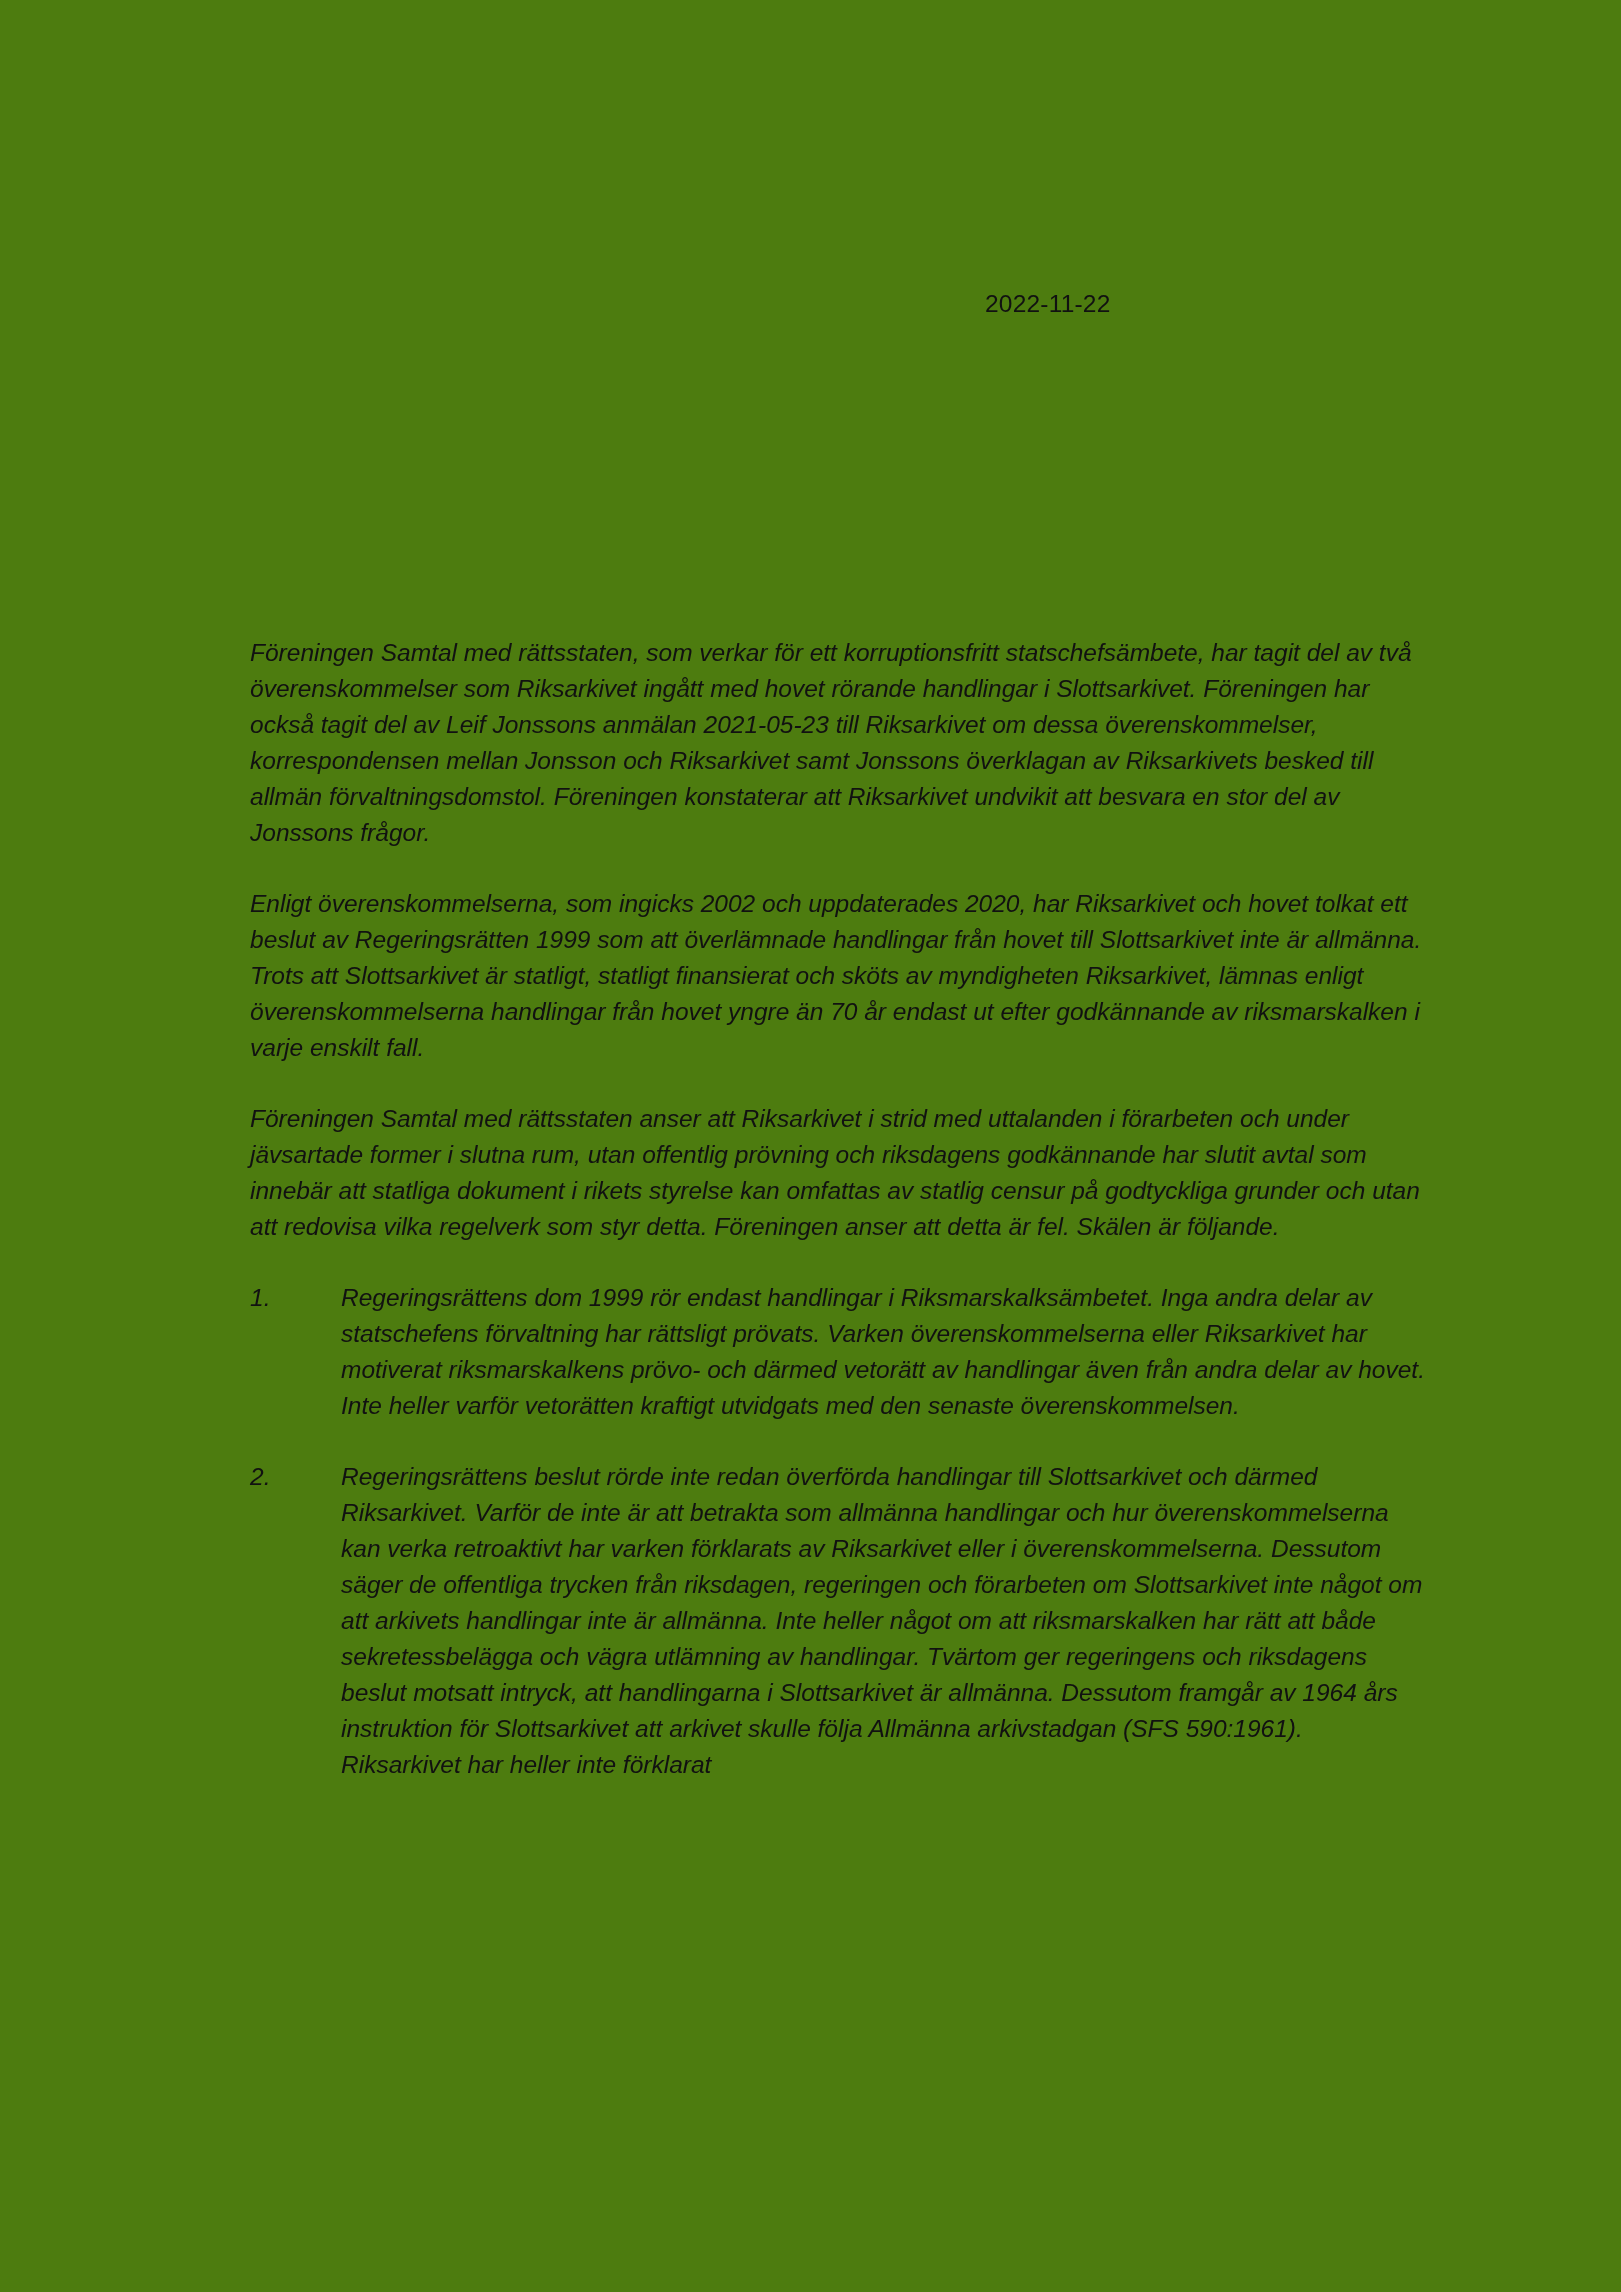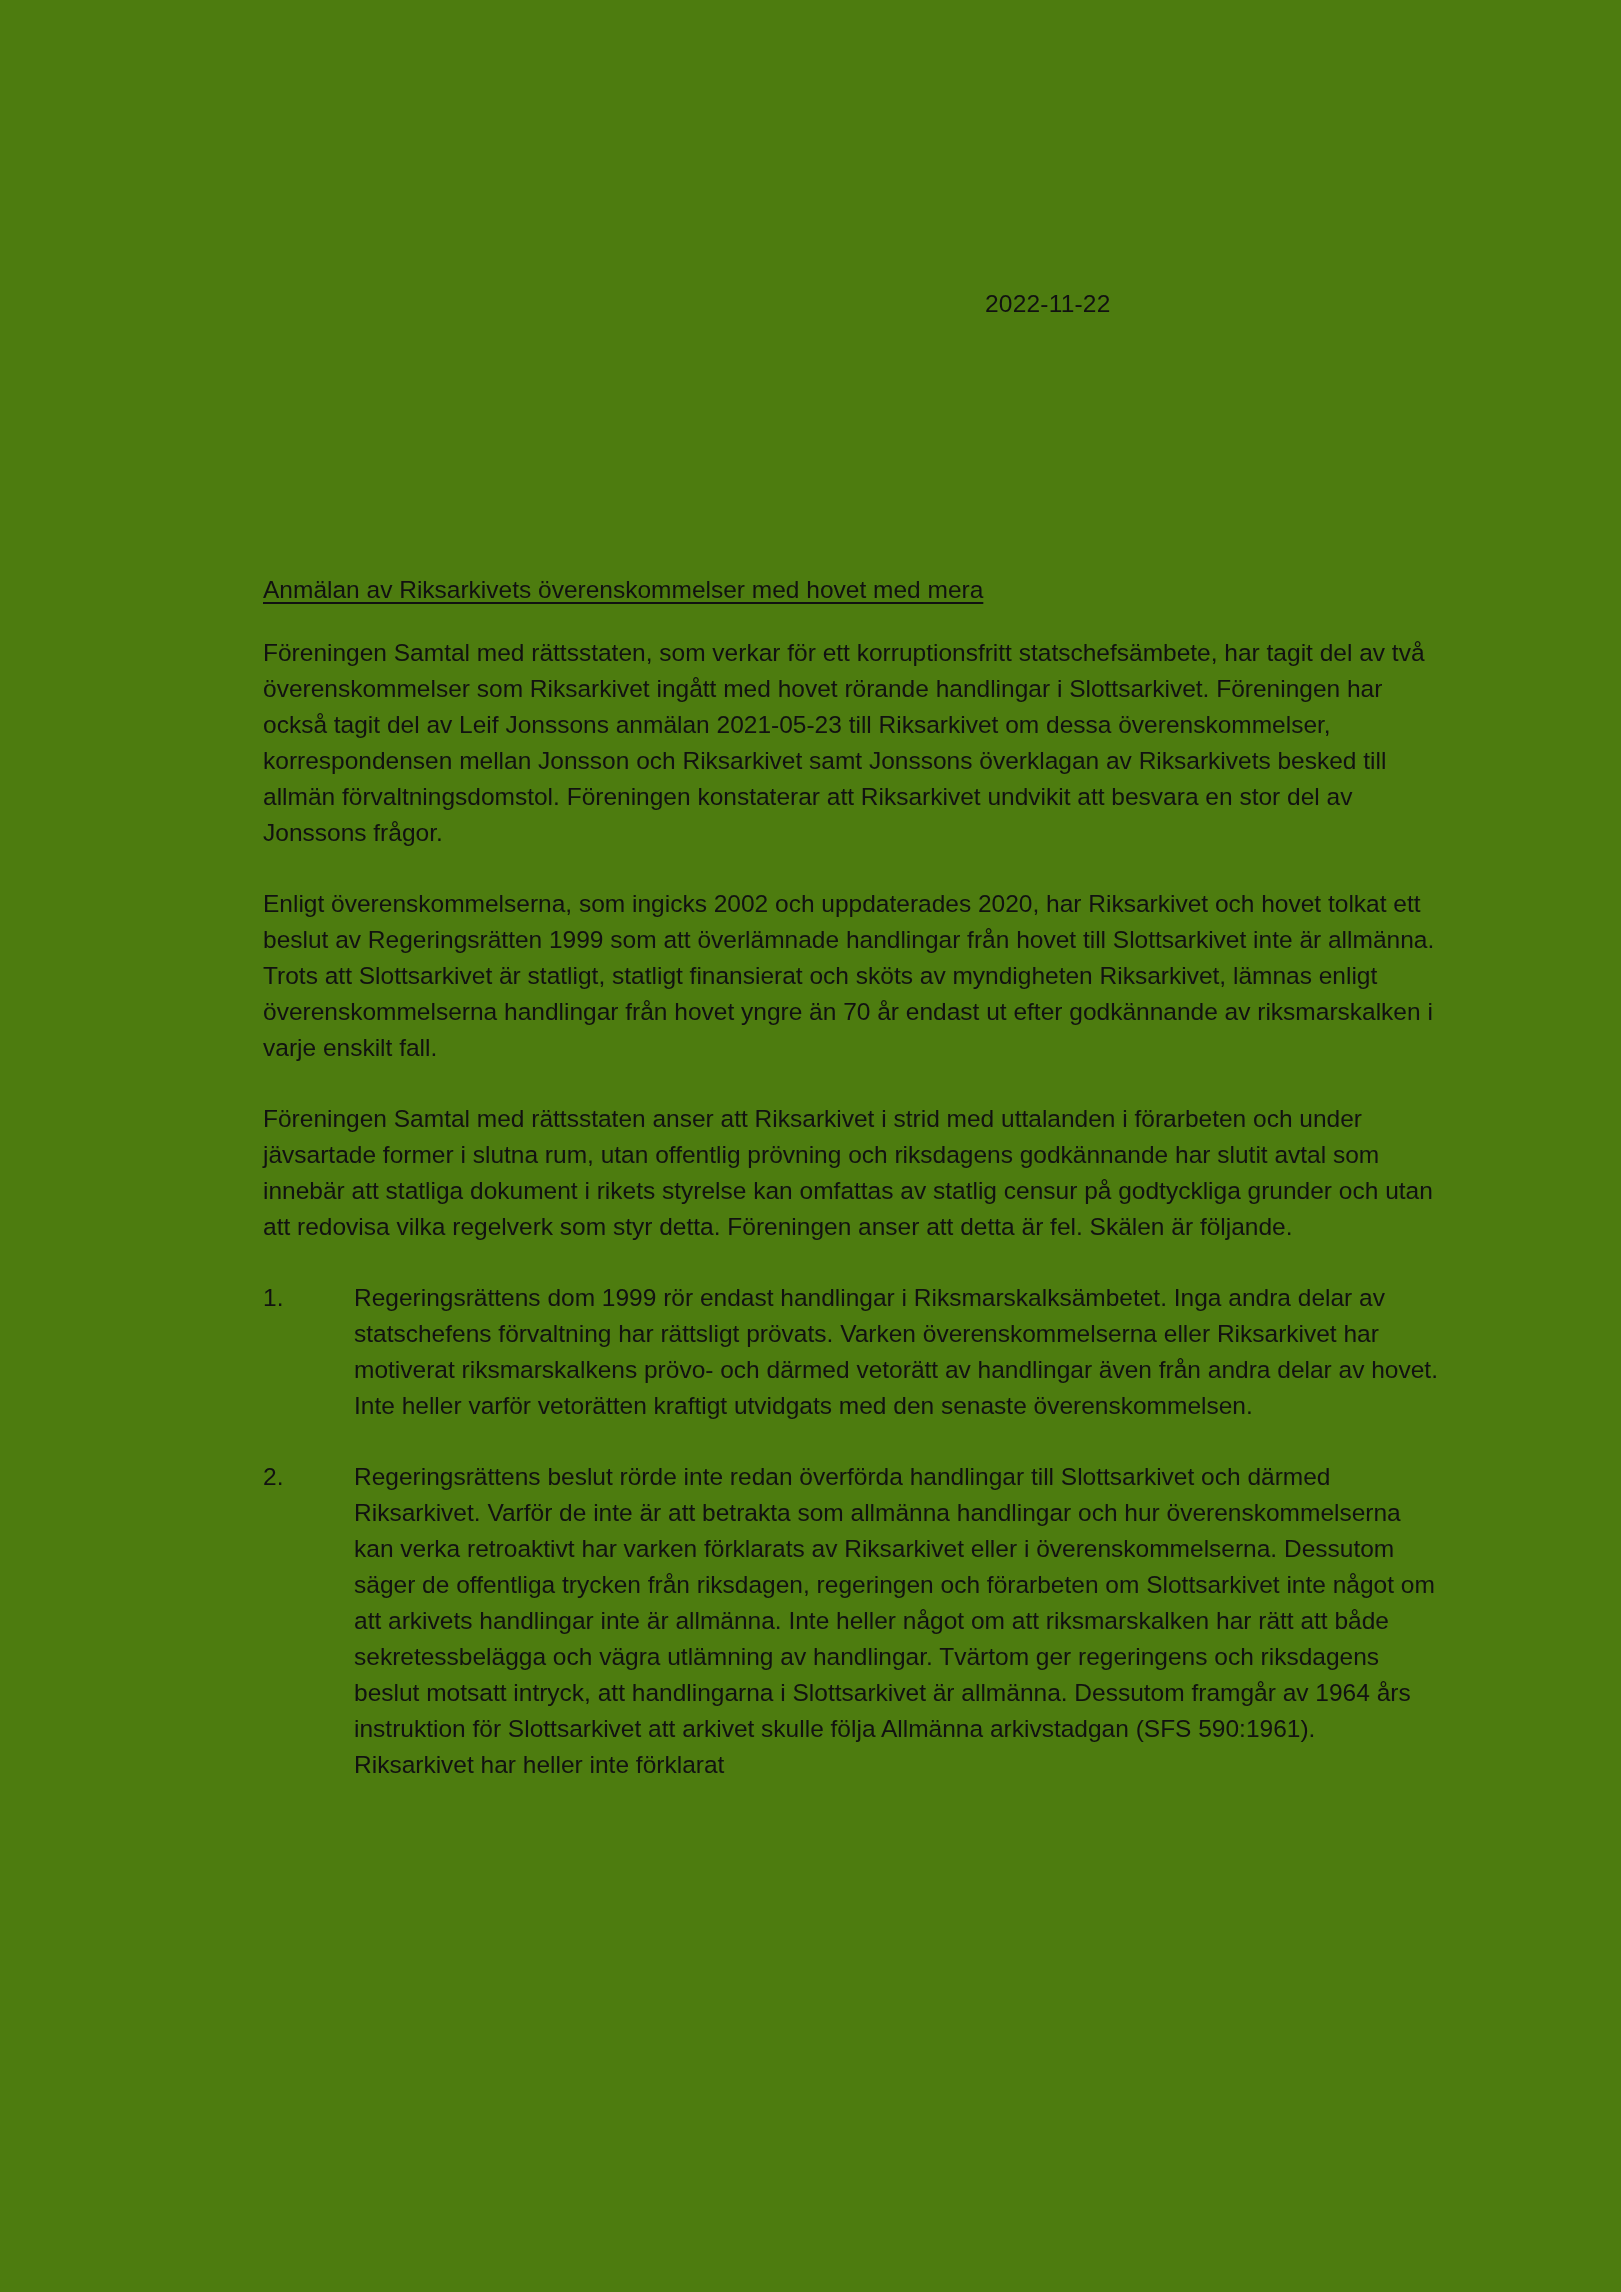--- a/index.html
+++ b/index.html
@@ -11,35 +11,34 @@
     .page { position: absolute; left: 0; top: 0; width: 1621px; height: 2293px; background: #4d7c0f; }
     .date { position: absolute; left: 985px; top: 290px; font-size: 24.5px; letter-spacing: 0.2px; }
     .recipient { position: absolute; left: 938px; top: 394px; font-size: 24.5px; line-height: 35px; }
     .recipient .row { display: flex; }
     .recipient .lbl { width: 47px; }
     .recipient .indent { padding-left: 47px; }
     .title {
       position: absolute; left: 263px; top: 576px; font-size: 24.5px;
       text-decoration: underline; text-underline-offset: 3.9px; text-decoration-thickness: 2px;
     }
-    .body { position: absolute; left: 263px; top: 635px; width: 1176px; font-size: 24.5px; line-height: 36px; }
+    .body { position: absolute; left: 250px; top: 635px; width: 1176px; font-size: 24.5px; line-height: 36px; font-style: italic; }
     .body p { margin: 0 0 35px 0; }
     .list { margin: 0; padding: 0; list-style: none; }
     .list li { display: flex; margin: 0 0 35px 0; }
     .list .num { width: 51px; flex: 0 0 51px; }
     .list .txt { flex: 1; margin-left: 40px; }
   </style>
 </head>
 <body>
 
 <div class="page">
   <div class="date">2022-11-22</div>
 
 
-  <div class="title">Anmälan av Riksarkivets överenskommelser med hovet med mera</div>
 
   <div class="body">
     <p>Föreningen Samtal med rättsstaten, som verkar för ett korruptionsfritt statschefsämbete, har tagit del av två överenskommelser som Riksarkivet ingått med hovet rörande handlingar i Slottsarkivet. Föreningen har också tagit del av Leif Jonssons anmälan 2021-05-23 till Riksarkivet om dessa överenskommelser, korrespondensen mellan Jonsson och Riksarkivet samt Jonssons överklagan av Riksarkivets besked till allmän förvaltningsdomstol. Föreningen konstaterar att Riksarkivet undvikit att besvara en stor del av Jonssons frågor.</p>
     <p>Enligt överenskommelserna, som ingicks 2002 och uppdaterades 2020, har Riksarkivet och hovet tolkat ett beslut av Regeringsrätten 1999 som att överlämnade handlingar från hovet till Slottsarkivet inte är allmänna. Trots att Slottsarkivet är statligt, statligt finansierat och sköts av myndigheten Riksarkivet, lämnas enligt överenskommelserna handlingar från hovet yngre än 70 år endast ut efter godkännande av riksmarskalken i varje enskilt fall.</p>
     <p>Föreningen Samtal med rättsstaten anser att Riksarkivet i strid med uttalanden i förarbeten och under jävsartade former i slutna rum, utan offentlig prövning och riksdagens godkännande har slutit avtal som innebär att statliga dokument i rikets styrelse kan omfattas av statlig censur på godtyckliga grunder och utan att redovisa vilka regelverk som styr detta. Föreningen anser att detta är fel. Skälen är följande.</p>
 
     <ol class="list">
       <li>
         <span class="num">1.</span>
         <span class="txt">Regeringsrättens dom 1999 rör endast handlingar i Riksmarskalksämbetet. Inga andra delar av statschefens förvaltning har rättsligt prövats. Varken överenskommelserna eller Riksarkivet har motiverat riksmarskalkens prövo- och därmed vetorätt av handlingar även från andra delar av hovet. Inte heller varför vetorätten kraftigt utvidgats med den senaste överenskommelsen.</span>

